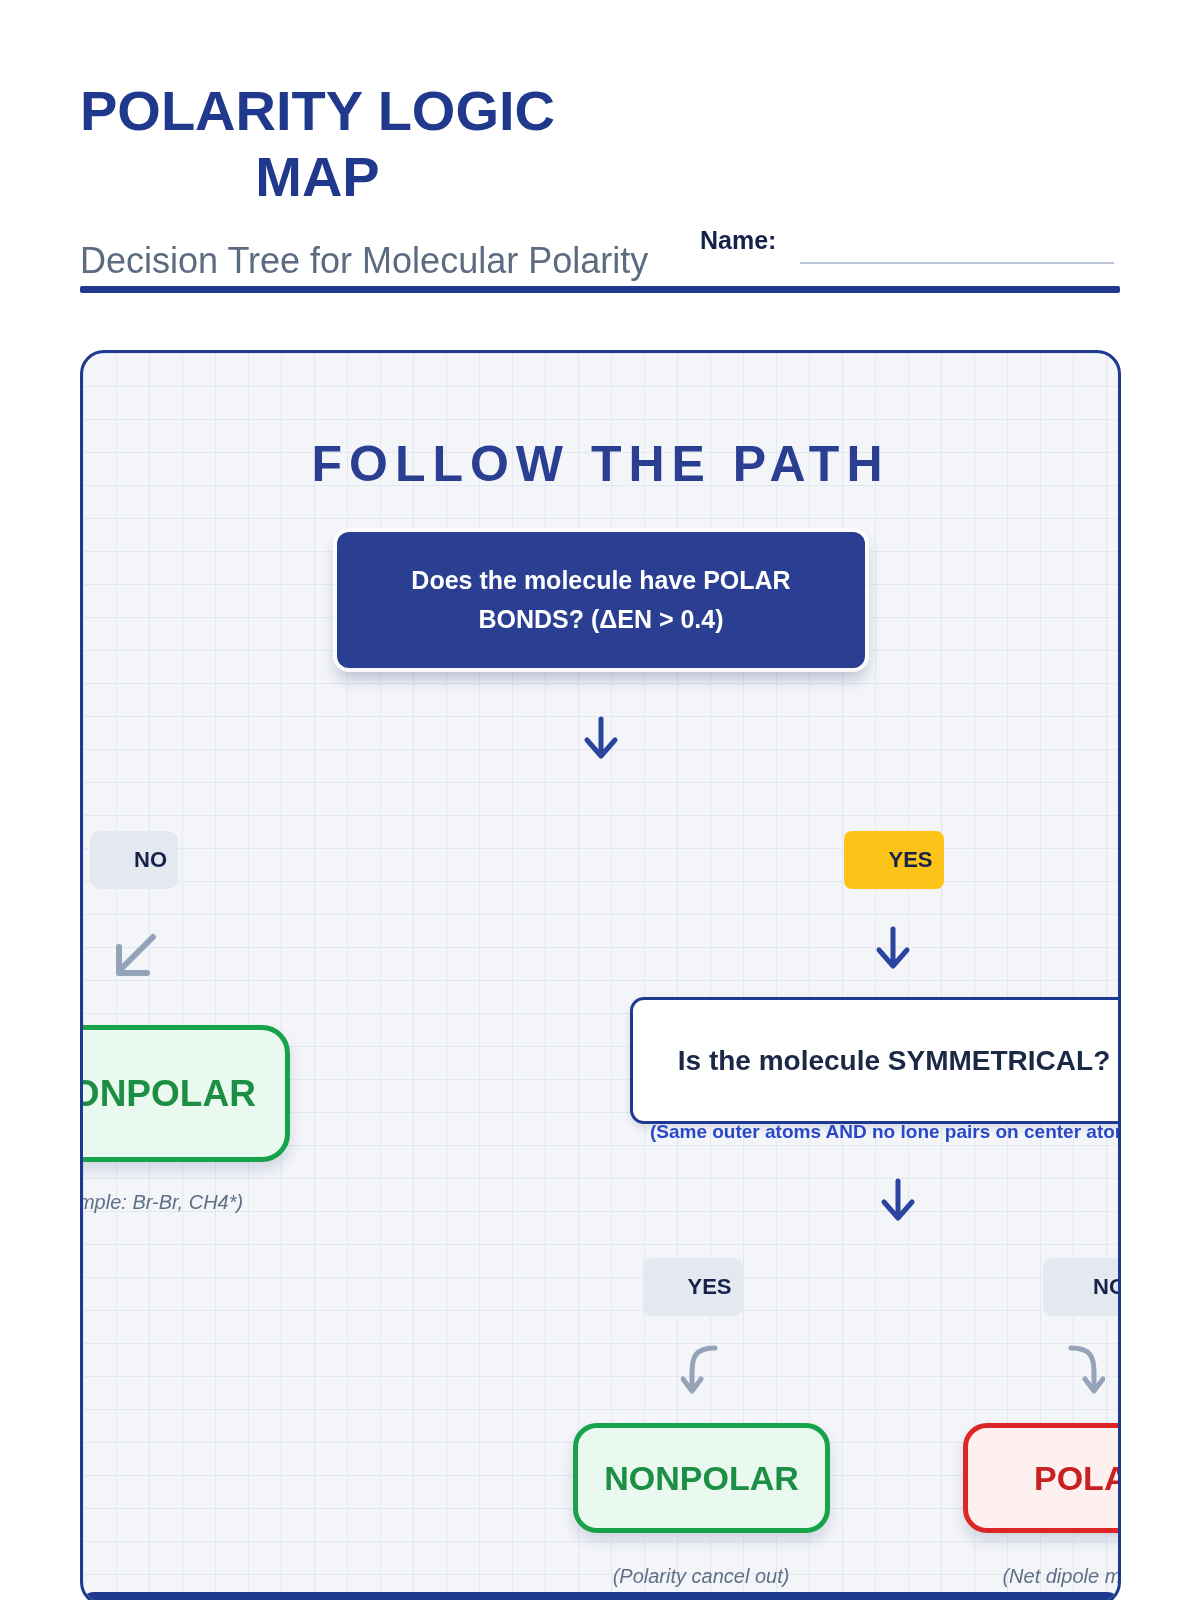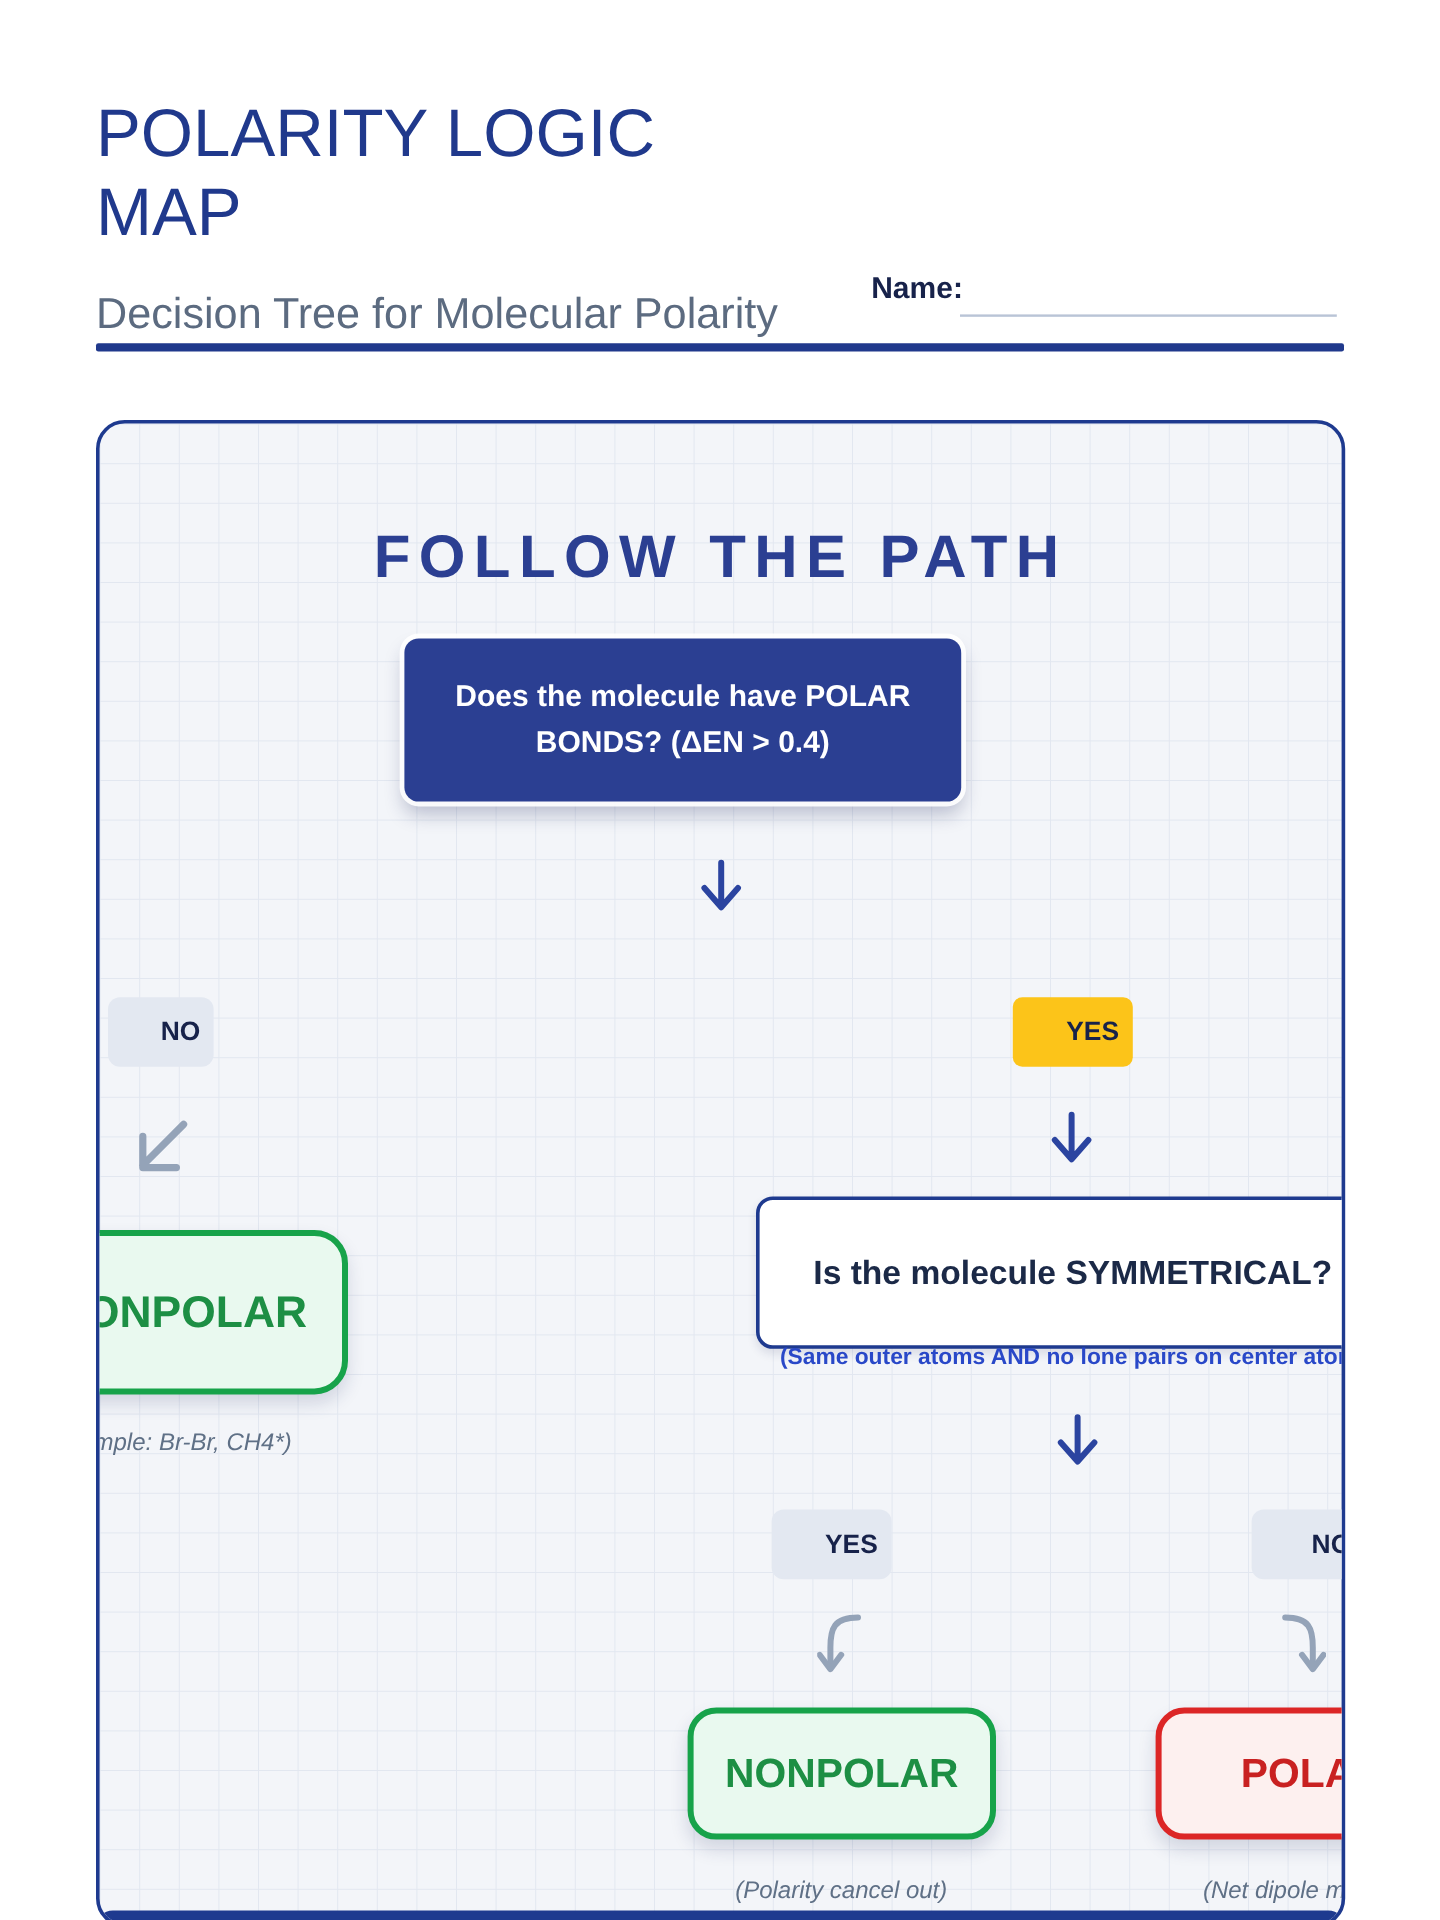--- a/index.html
+++ b/index.html
@@ -2,42 +2,42 @@
 <html><head>
 <meta charset="utf-8">
 <style>
   * { margin:0; padding:0; box-sizing:border-box; }
   html,body { width:1200px; height:1600px; overflow:hidden; background:#ffffff;
               font-family:"Liberation Sans", sans-serif; }
   .page { position:relative; width:1200px; height:1600px; }
 
   
   .title { position:absolute; left:80px; top:78px; color:#20398c;
-           font-size:56px; font-weight:400; line-height:66px; letter-spacing:0px; }
+           font-size:56px; font-weight:700; line-height:66px; letter-spacing:0px;text-align:center; }
   .subtitle { position:absolute; left:80px; top:240px; color:#5c6b80; font-size:36px; }
   .name-label { position:absolute; left:700px; top:226px; color:#17224a;
-                font-size:25px; font-weight:700;margin-left:26px; }
+                font-size:25px; font-weight:700; }
   .name-line { position:absolute; left:800px; top:262px; width:314px; height:2px;
                background:#b9c4d6; }
   .divider { position:absolute; left:80px; top:286px; width:1040px; height:7px;
              background:#20398c; border-radius:2px; }
 
   
   .map-card { position:absolute; left:80px; top:350px; width:1041px; height:1256px;
               border:3px solid #1e3a8f; border-radius:24px; overflow:hidden;
               background-color:#f3f5f9;
               background-image:
                 linear-gradient(#e2e7f0 1px, transparent 1px),
                 linear-gradient(90deg, #e2e7f0 1px, transparent 1px);
               background-size:33px 33px; }
 
   .flow-heading { position:absolute; left:0; top:82px; width:100%; text-align:center;
                   color:#2b3f92; font-size:50px; font-weight:800; letter-spacing:7px; }
 
-  .q1-box { position:absolute; left:254px; top:179px; width:464px; height:136px;
+  .q1-box { position:absolute; left:254px; top:179px; width:528px; height:136px;
             background:#2b3f92; border-radius:12px; color:#ffffff;
             display:flex; flex-direction:column; justify-content:center; align-items:center;
             font-size:25px; font-weight:700; line-height:39px; text-align:left;
             box-shadow:0 0 0 4px rgba(255,255,255,.9), 0 10px 16px rgba(30,41,92,.28); }
 
   .pill { position:absolute; height:58px; border-radius:10px; color:#17224a;
           font-size:22px; font-weight:700; display:flex; align-items:center;
           justify-content:center;padding-left:33px; }
   .pill.gray { background:#e3e8f1; }
   .pill.yellow { background:#fcc419; border-radius:8px; }

